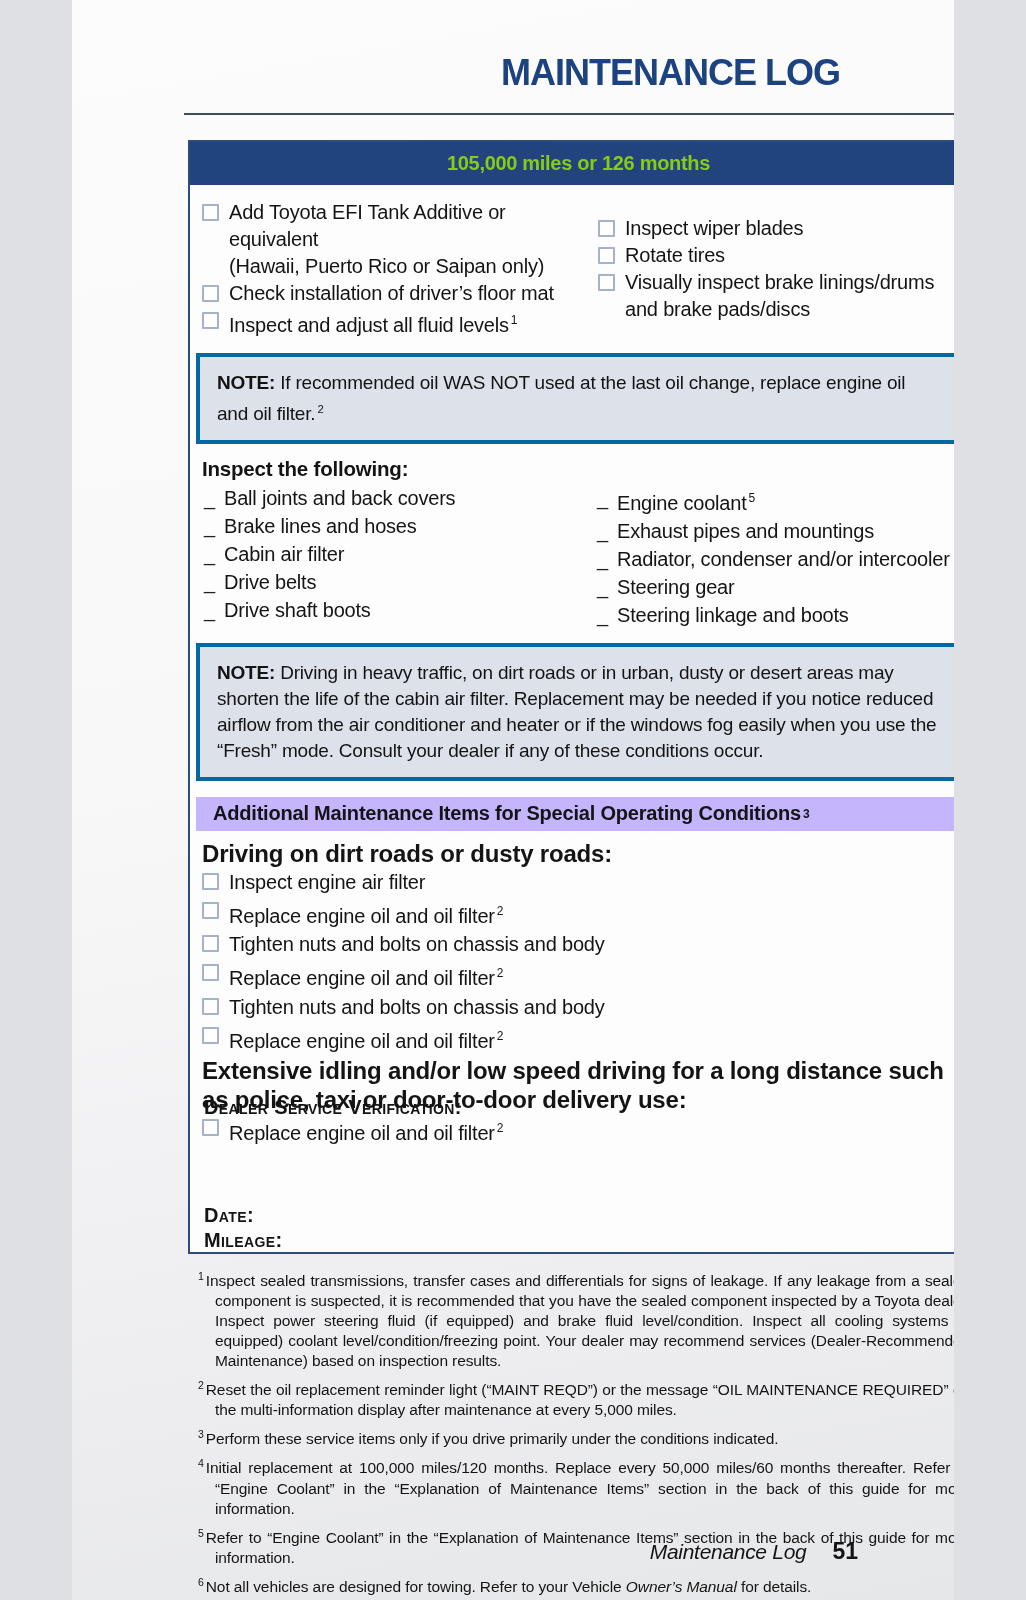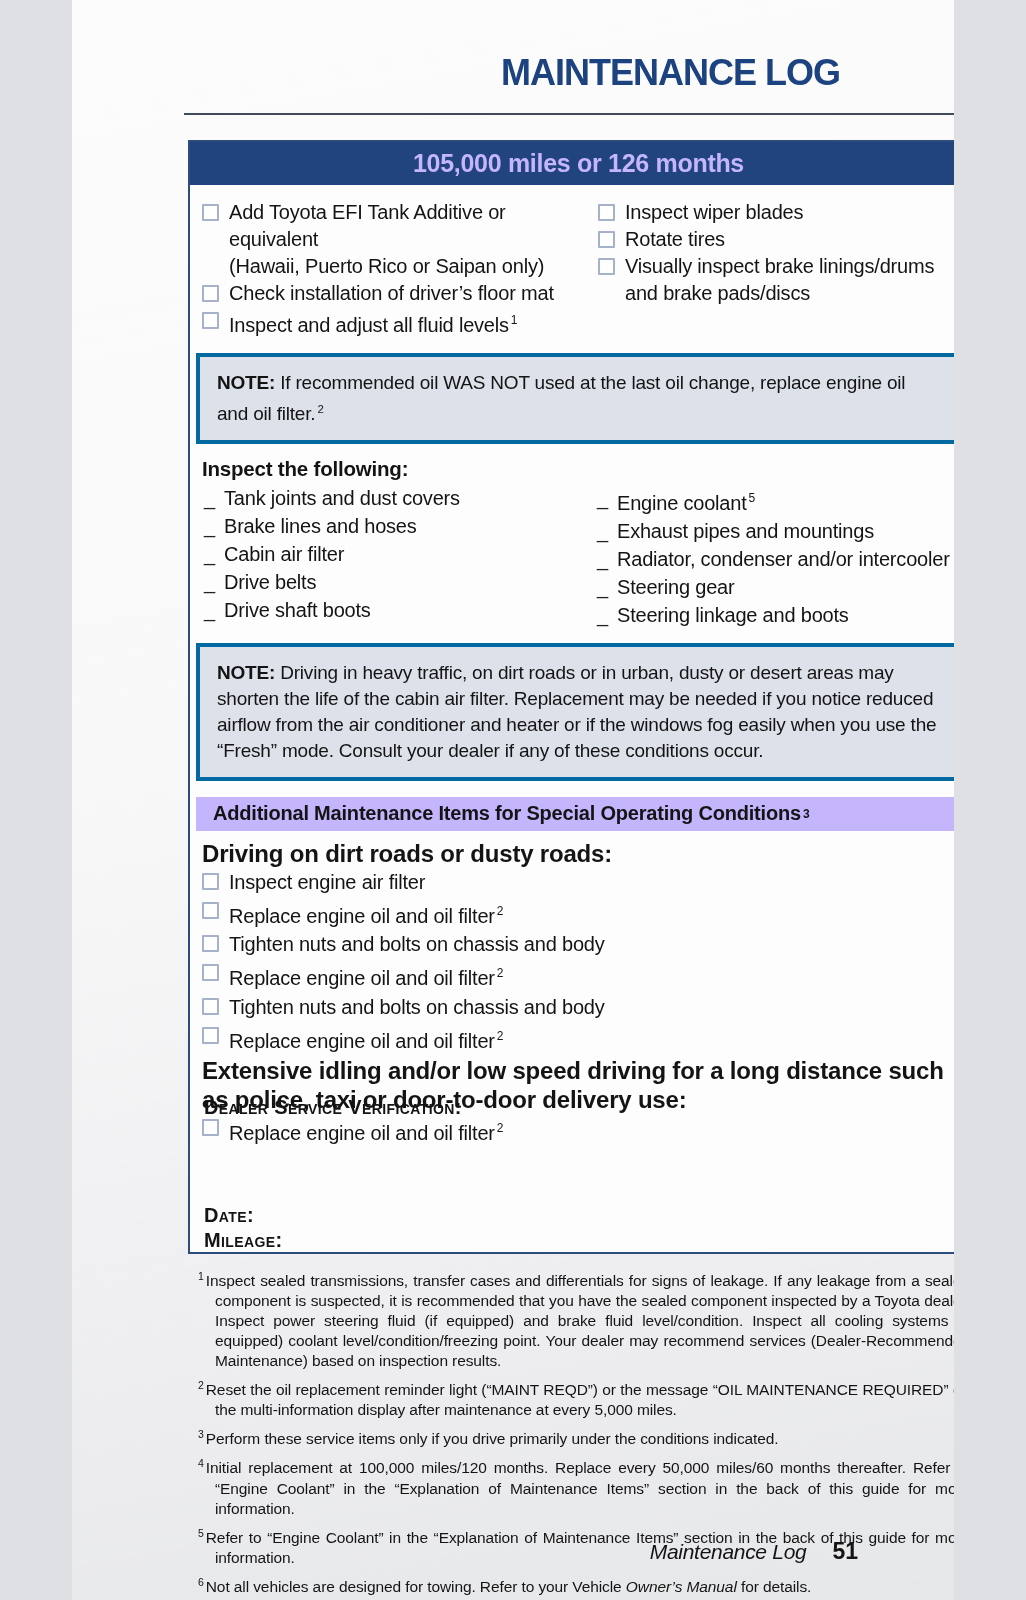--- a/index.html
+++ b/index.html
@@ -14,36 +14,36 @@
     position:absolute; top:52px; right:114px;
     font-size:36px; font-weight:700; letter-spacing:-1px; color:#1c437f;
   }
   .title-rule { position:absolute; top:113px; left:112px; width:806px; height:2px; background:#414b5e; }
   
   .card {
     position:absolute; top:140px; left:116px; width:781px; height:1114px;
     border:2px solid #2c4c7e; background:#fdfdfe; overflow:hidden;
   }
   .card-header {
-    height:43px; background:#21447e; color:#c4b5fd;
+    height:43px; background:#21447e; color:#84cc16;
     display:flex; align-items:center; justify-content:center;
-    font-size:25px; font-weight:700; letter-spacing:-0.3px;
+    font-size:20px; font-weight:700; letter-spacing:-0.3px;
   }
   .content { letter-spacing:-0.2px; }
   sup.s { font-size:0.6em; vertical-align:super; margin-left:2px; font-weight:inherit; }
   sup.s:empty { display:none; }
   
   .cbrow { display:flex; align-items:flex-start; line-height:27px; font-size:20px; }
   .cb {
     flex:none; width:17px; height:17px; margin:5px 10px 0 0;
     border:2px solid #a6b2c9; border-radius:1px; background:#ffffff;
   }
   .lbl2:empty { display:none; }
   .lbl2 { display:block; }
-  .cols { display:flex; padding:14px 10px 0 12px; }
+  .cols { display:flex; padding:14px 10px 0 12px;align-items:center; }
   .col-l { width:396px; }
   .col-r { flex:1; }
   
   .note {
     margin:14px 9px 0 6px; border:4px solid #0369a1; background:#dde1ea;
     padding:13px 17px; font-size:19px; line-height:26px;
   }
   .note b { font-weight:700; }
   
   .inspect-heading { margin:13px 0 3px 12px; font-size:20.5px; font-weight:700; }
@@ -135,21 +135,21 @@
 
       <div class="note">
         <b>NOTE:</b><span> If recommended oil WAS NOT used at the last oil change, replace engine oil and oil filter.</span><sup class="s">2</sup>
       </div>
 
       <div class="inspect-heading">Inspect the following:</div>
       <div class="dcols">
         <div class="dcol-l">
           <div class="drow">
               <span class="dash">_</span>
-              <span><span>Tank joints and dust covers</span></span>
+              <span><span>Ball joints and back covers</span></span>
             </div>
           <div class="drow">
               <span class="dash">_</span>
               <span><span>Brake lines and hoses</span></span>
             </div>
           <div class="drow">
               <span class="dash">_</span>
               <span><span>Cabin air filter</span></span>
             </div>
           <div class="drow">

